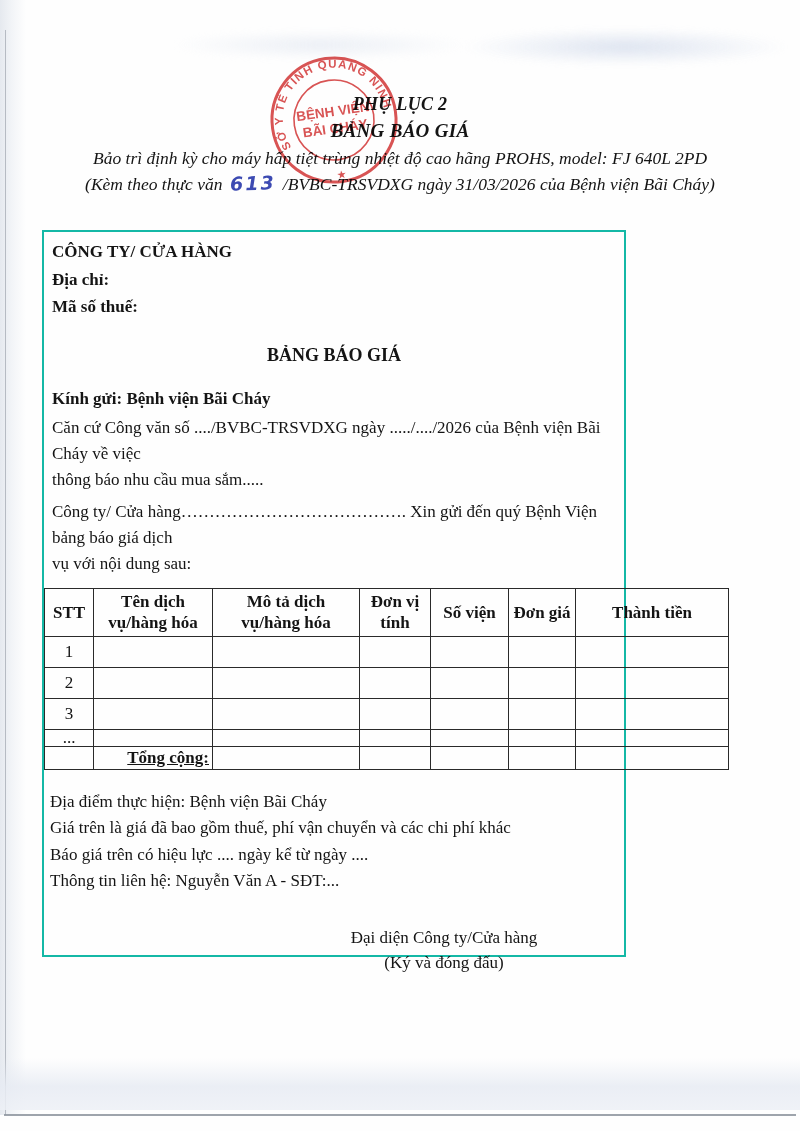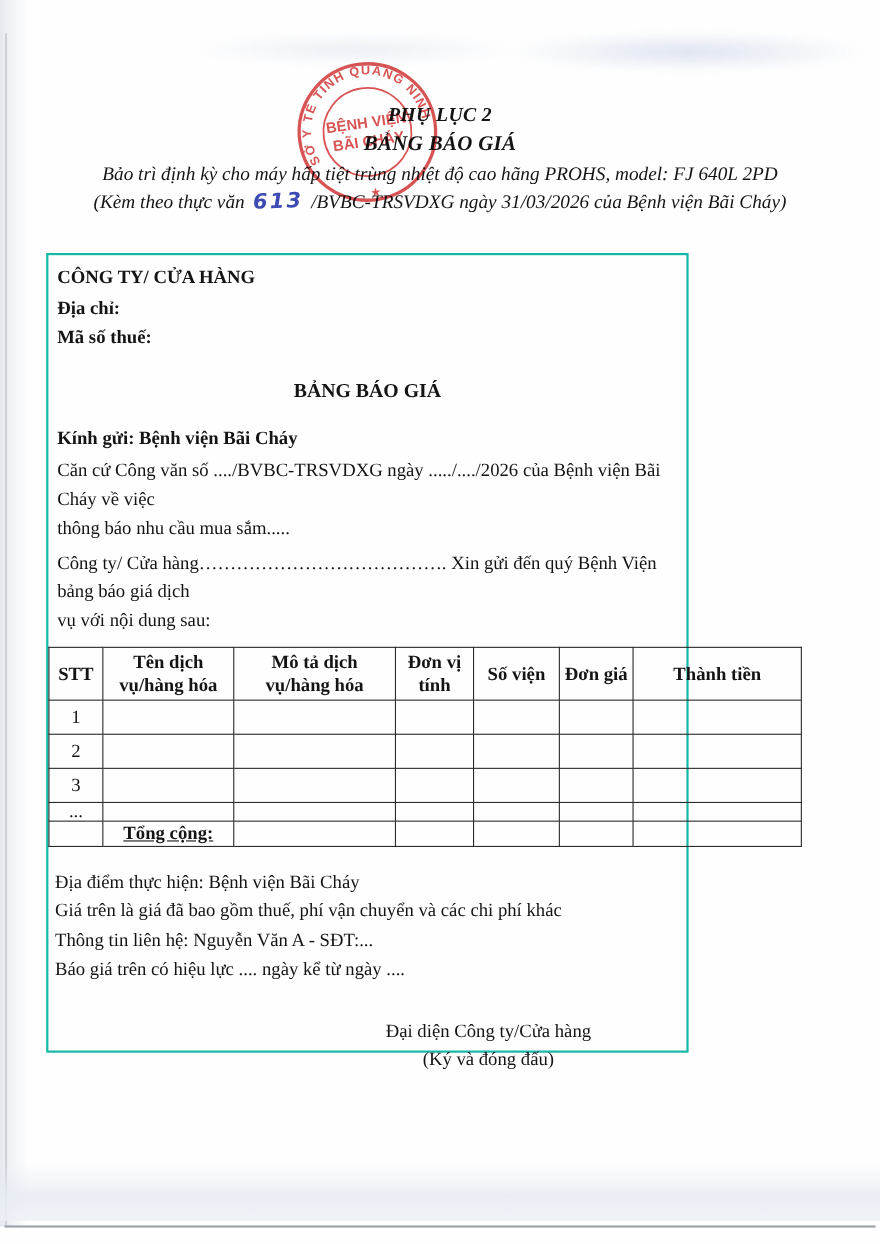--- a/index.html
+++ b/index.html
@@ -44,21 +44,21 @@
   .para { margin:4px 8px 0 8px; line-height:26px; }
   .para1 { margin-top:6px; }
   .para2 { margin-top:6px; }
 
   table.quote { border-collapse:collapse; width:100%; margin-top:11px; table-layout:fixed; }
   table.quote th, table.quote td { border:1.8px solid #2a2a2a; font-size:17px; padding:1px 3px; }
   table.quote th { font-weight:bold; text-align:center; vertical-align:middle; line-height:21px; white-space:pre-line; height:48px; }
   table.quote td { text-align:center; vertical-align:middle; }
   tr.item-row td { height:31px; }
   tr.dots-row td { height:17px; line-height:14px; }
-  tr.total-row td { height:22px; }
+  tr.total-row td { height:22px;text-align:right; }
   td.total-cell { text-align:left; font-weight:bold; text-decoration:underline; padding-left:6px; }
 
   .notes { margin:19px 8px 0 6px; line-height:26.5px; }
   .signature { margin:30px 30px 0 auto; width:300px; text-align:center; line-height:25px; }
 </style>
 </head>
 <body>
 
 <div class="page">
 
@@ -183,22 +183,22 @@
           <td></td>
             <td></td>
           <td></td>
         </tr>
       </tbody>
     </table>
 
     <div class="notes">
       <div>Địa điểm thực hiện: Bệnh viện Bãi Cháy</div>
       <div>Giá trên là giá đã bao gồm thuế, phí vận chuyển và các chi phí khác</div>
+      <div>Báo giá trên có hiệu lực .... ngày kể từ ngày ....</div>
       <div>Thông tin liên hệ: Nguyễn Văn A - SĐT:...</div>
-      <div>Báo giá trên có hiệu lực .... ngày kể từ ngày ....</div>
     </div>
 
     <div class="signature">
       <div>Đại diện Công ty/Cửa hàng</div>
       <div>(Ký và đóng đấu)</div>
     </div>
 
   </div>
 </div>
 

